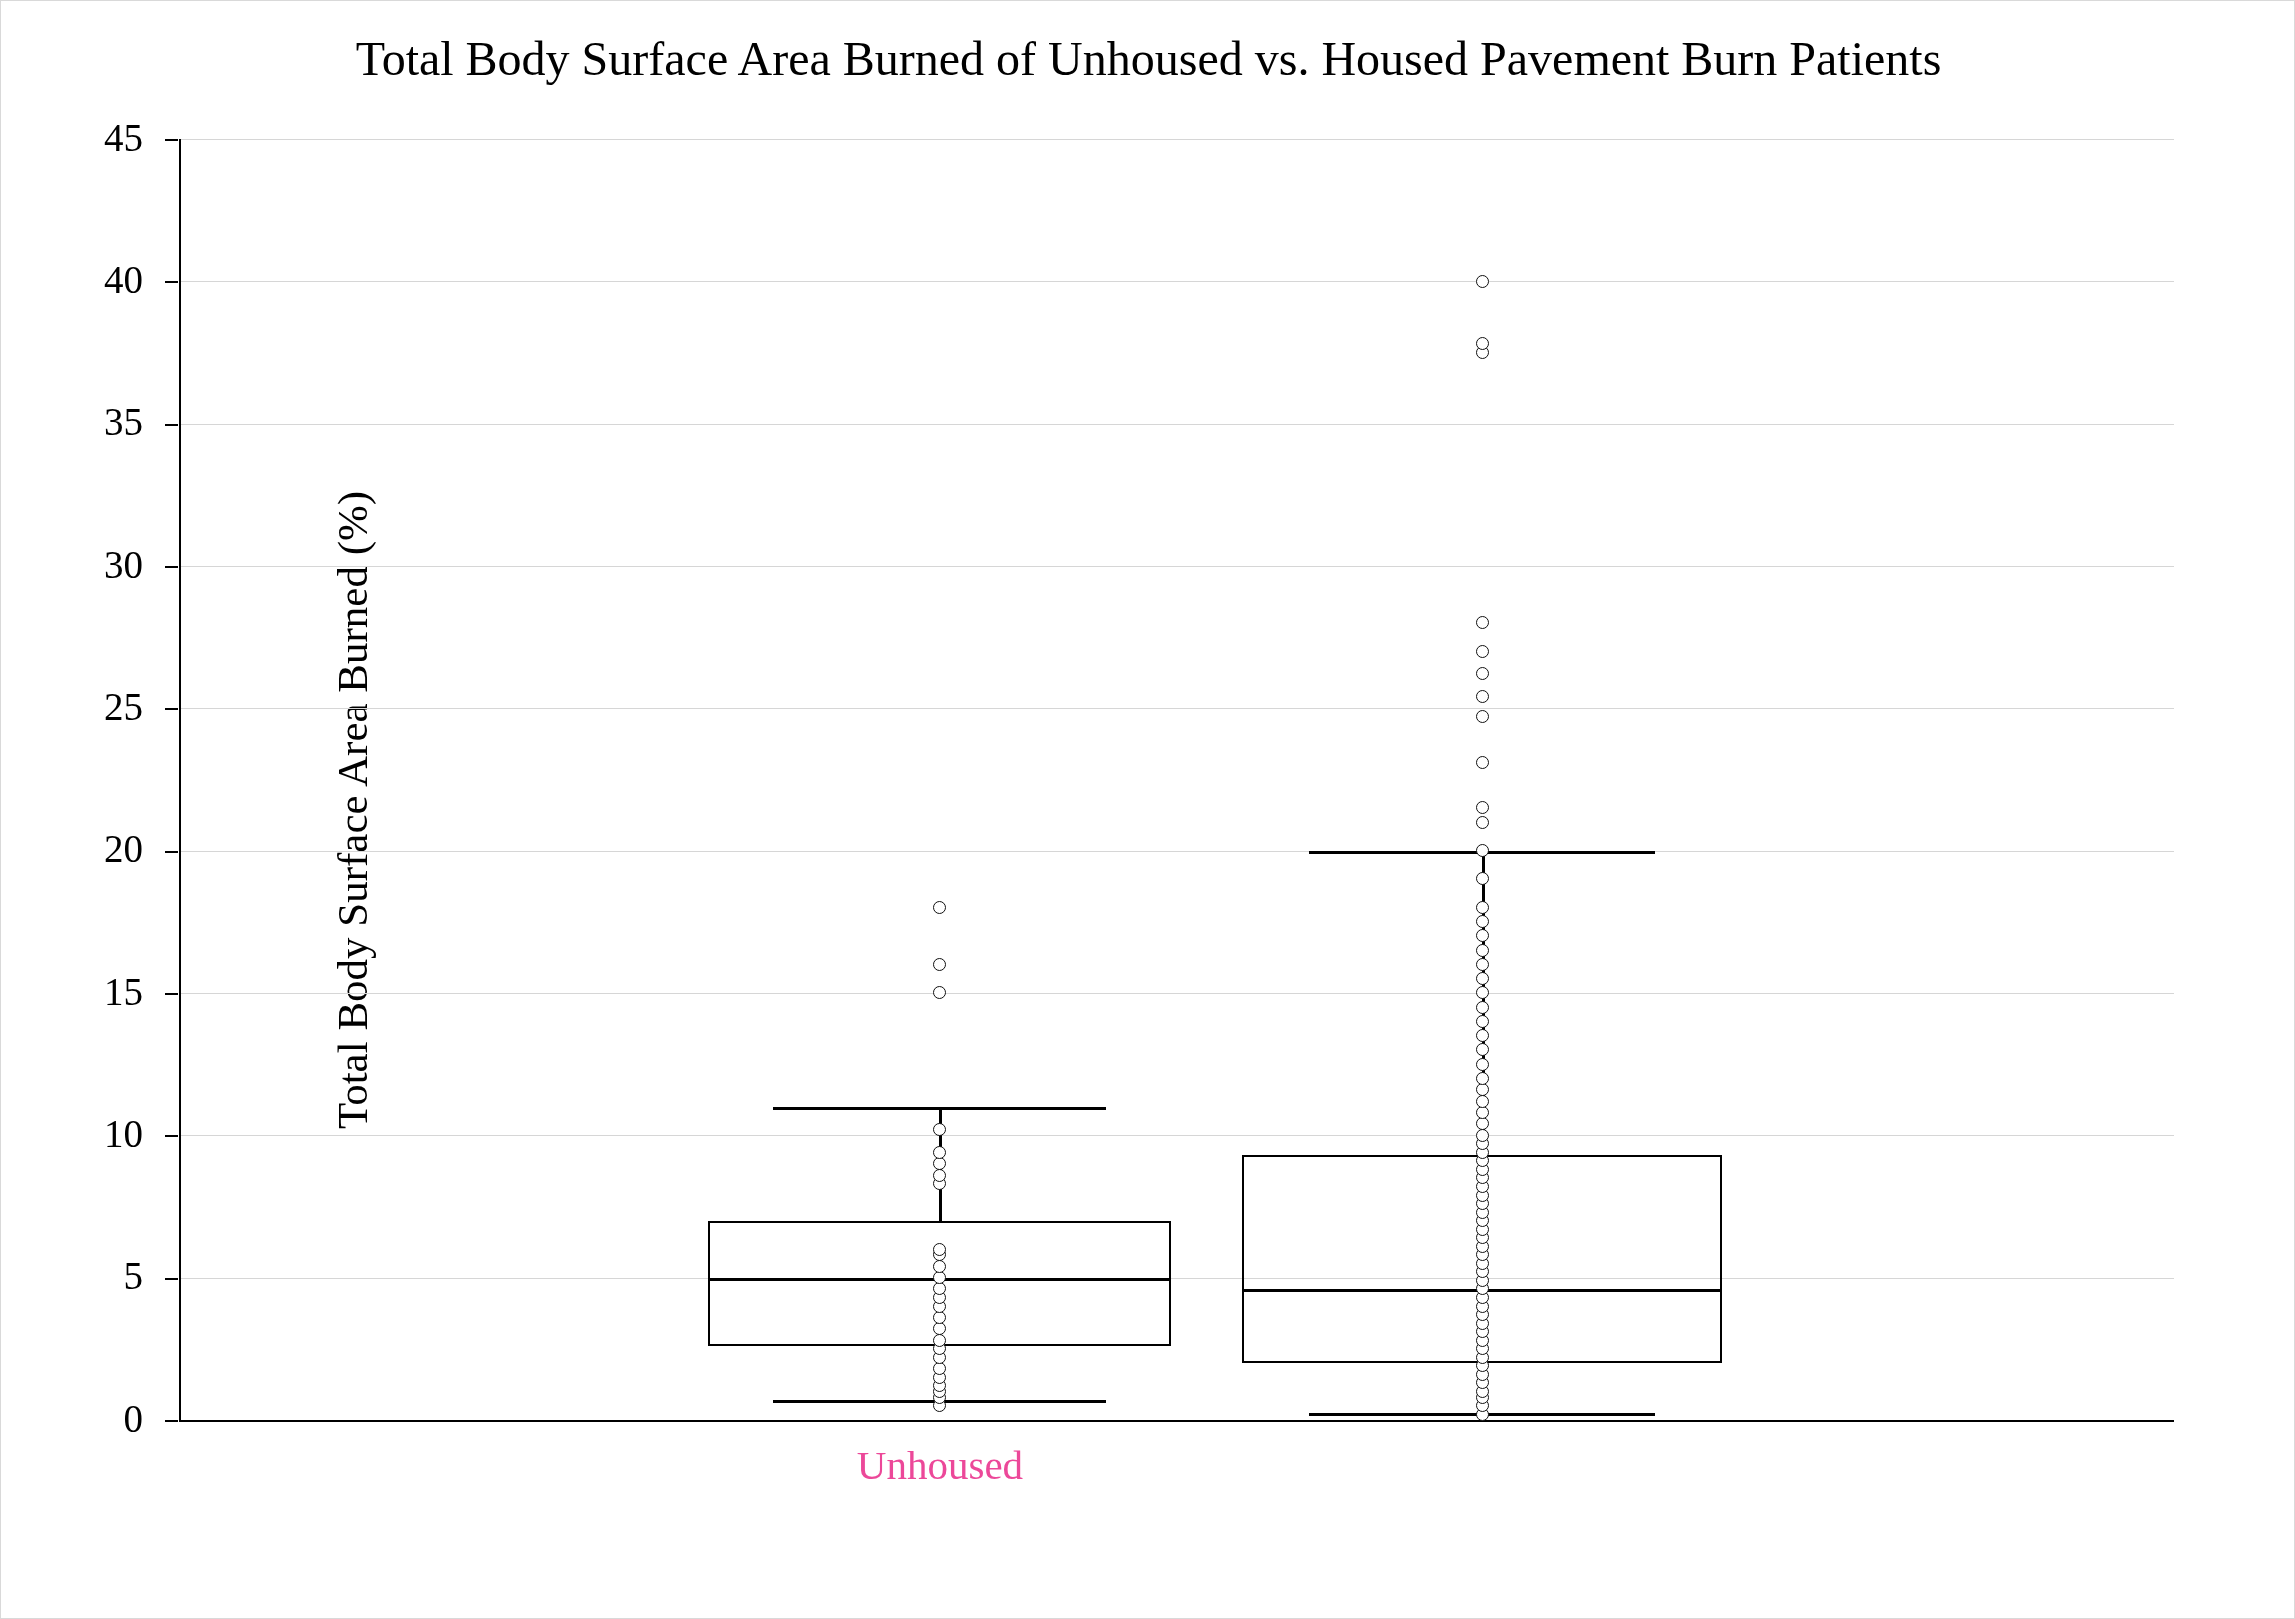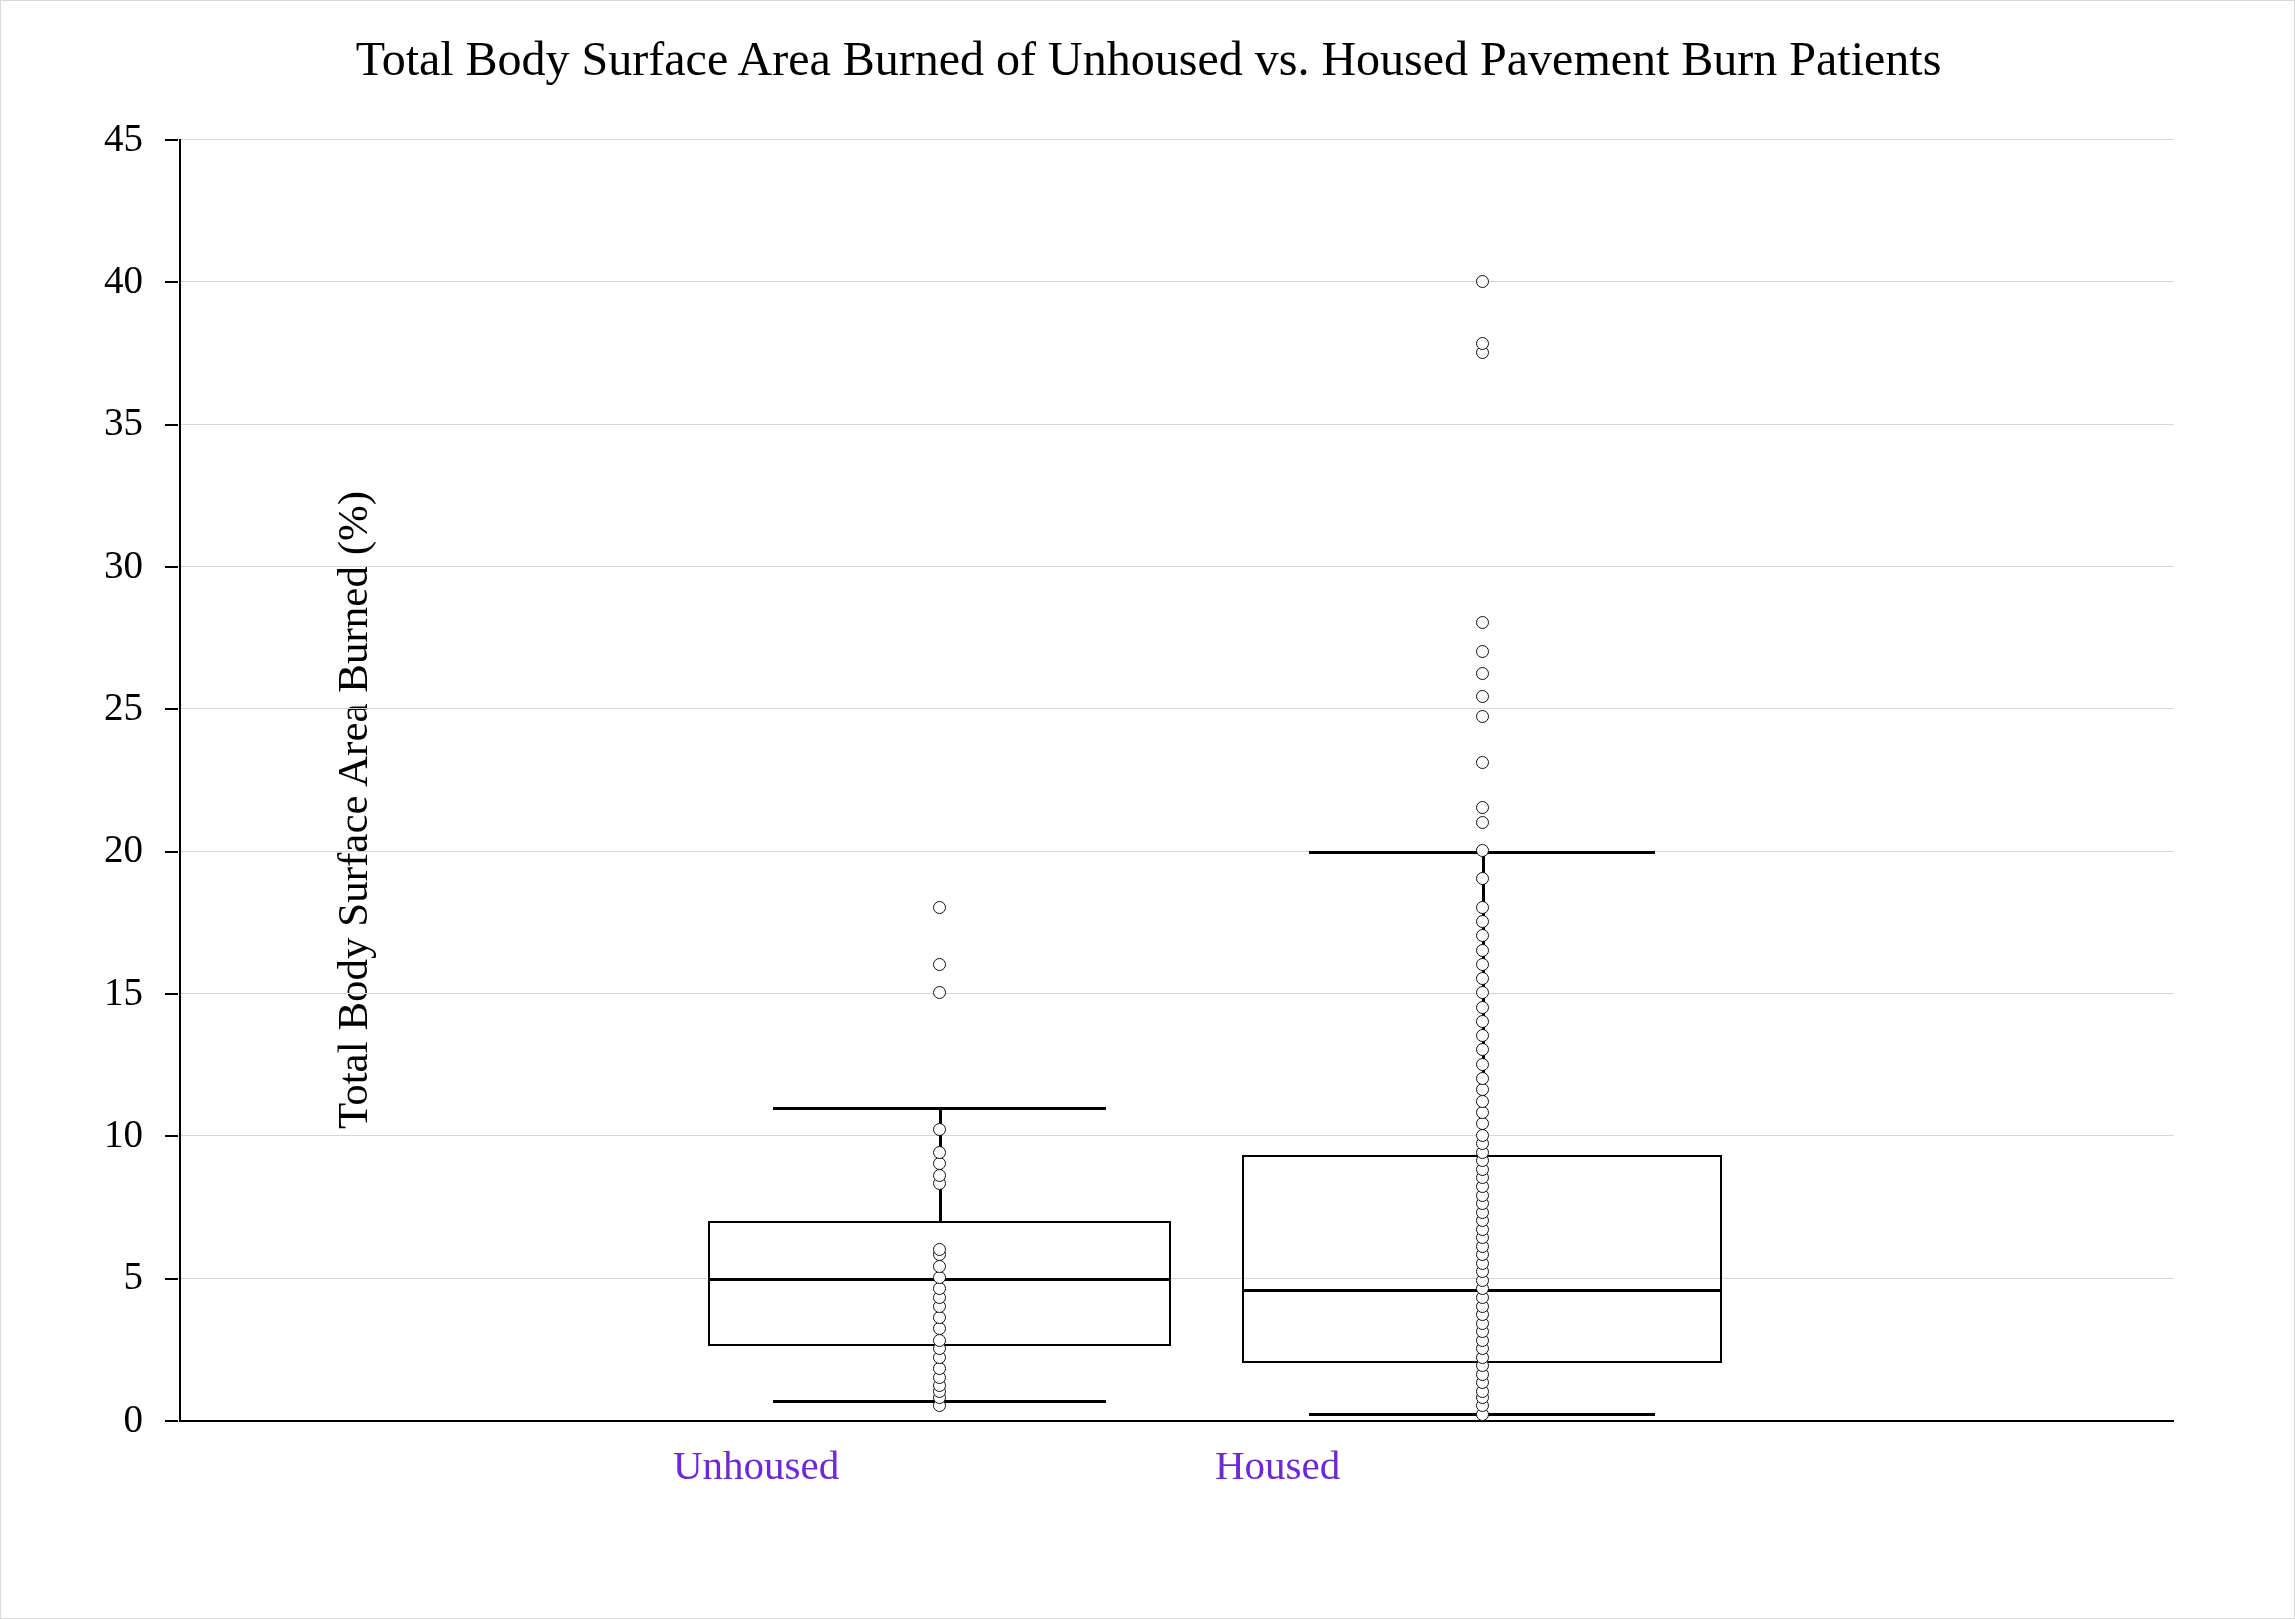--- a/index.html
+++ b/index.html
@@ -81,23 +81,23 @@
     left: 0;
     top: 1521px;
     width: 2295px;
     text-align: center;
     font-size: 44px;
     color: #000;
   }
   .x-cat-label {
     position: absolute;
     top: 1440px;
-    text-align: left;
+    text-align: center;
     font-size: 41px;
-    color: #6d28d9;
+    color: #ec4899;
     width: 534px;
   }
   
   .box {
     position: absolute;
     border: 2.7px solid #000;
     background: transparent;
     box-sizing: border-box;
   }
   .median-line, .whisker-cap, .whisker-line {
@@ -260,16 +260,15 @@
       <div class="pt" style="left: 1475px; top: 689px;"></div>
       <div class="pt" style="left: 1475px; top: 666px;"></div>
       <div class="pt" style="left: 1475px; top: 644px;"></div>
       <div class="pt" style="left: 1475px; top: 615px;"></div>
       <div class="pt" style="left: 1475px; top: 345px;"></div>
       <div class="pt" style="left: 1475px; top: 336px;"></div>
       <div class="pt" style="left: 1475px; top: 274px;"></div>
     </div>
 
   <div class="x-cat-label" id="cat0" style="left: 672px;">Unhoused</div>
-  <div class="x-cat-label" id="cat1" style="left: 1214px;">Housed</div>
 
 </div>
 
 
 </body></html>

